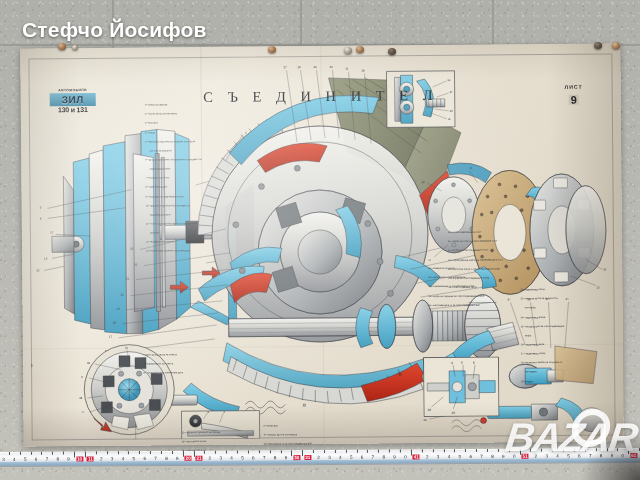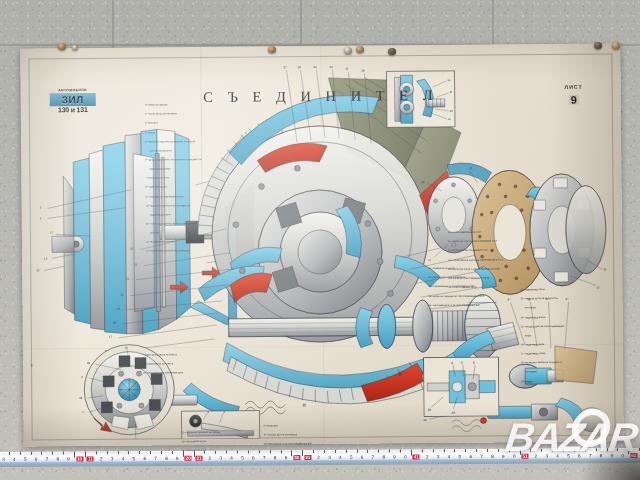--- a/index.html
+++ b/index.html
@@ -899,16 +899,17 @@
         <div class="tk minor" style="left: 612.533px;"></div>
         <div class="tnum" style="left: 617.967px;">9</div>
         <div class="tk minor" style="left: 623.4px;"></div>
         <div class="tnum" style="left: 628.833px;">0</div>
         <div class="tk major" style="left: 634.267px;"></div>
         <div class="tnum red" style="left: 639.7px;">61</div>
         <div class="tk minor" style="left: 645.133px;"></div>
       </div>
   </div>
 
+  <div class="wm-name">Стефчо Йосифов</div>
   <div class="wm-bazar">BAZAR</div>
   <div class="wm-ring"></div>
   <div class="corner-shadow"></div>
 </div>
 
 </body></html>

